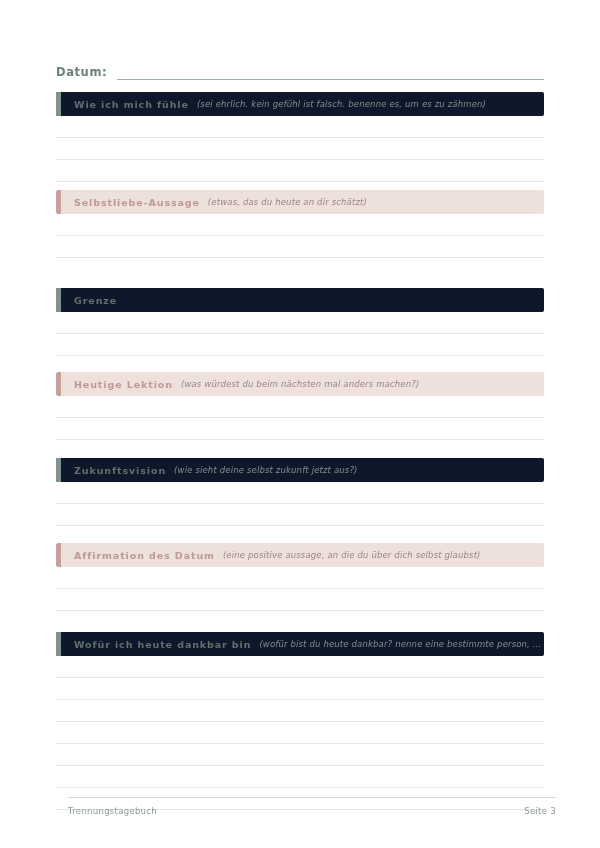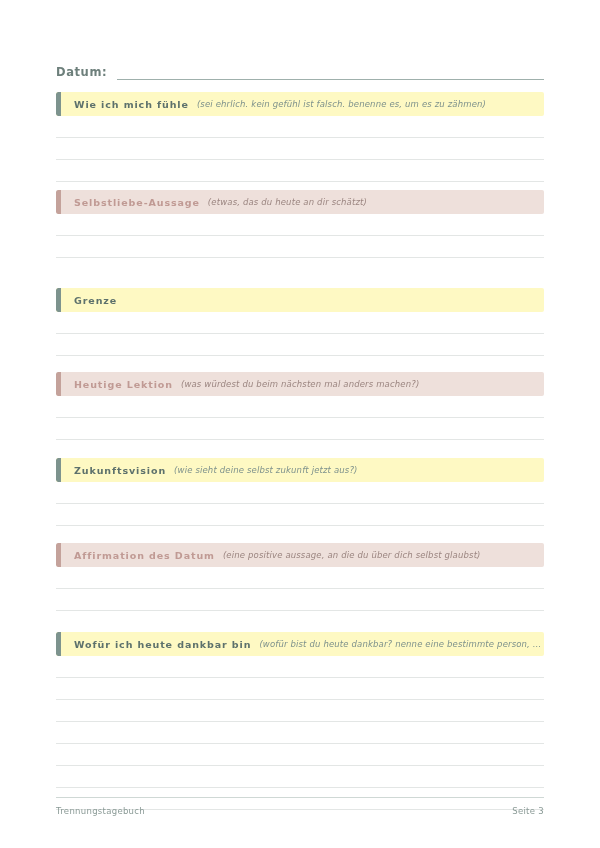--- a/index.html
+++ b/index.html
@@ -95,21 +95,21 @@
     font-size: 8.5px;
     font-style: italic;
     letter-spacing: 0.15px;
     margin-left: 8px;
     overflow: hidden;
     text-overflow: ellipsis;
     white-space: nowrap;
   }
 
   
-  .v-sage .sec-header { background: #fef9c3; }
+  .v-sage .sec-header { background: #0f172a; }
   .v-sage .accent     { background: #7d938e; }
   .v-sage .sec-title  { color: #5d716c; }
   .v-sage .sec-hint   { color: #7d918c; }
 
   
   .v-rose .sec-header { background: #eee0db; }
   .v-rose .accent     { background: #c4a29b; }
   .v-rose .sec-title  { color: #c09a94; }
   .v-rose .sec-hint   { color: #9b8580; }
 
@@ -120,21 +120,21 @@
   .wline {
     height: 22px;
     border-bottom: 1px solid #e3e6e5;
     width: 488px;
     box-sizing: border-box;
   }
 
   
   .footer {
     position: absolute;
-    left: 56px;
+    left: 68px;
     top: 797px;
     width: 488px;
   }
   .footer-rule {
     border-top: 1px solid #cfd8d5;
     width: 488px;
   }
   .footer-row {
     display: flex;
     justify-content: space-between;

